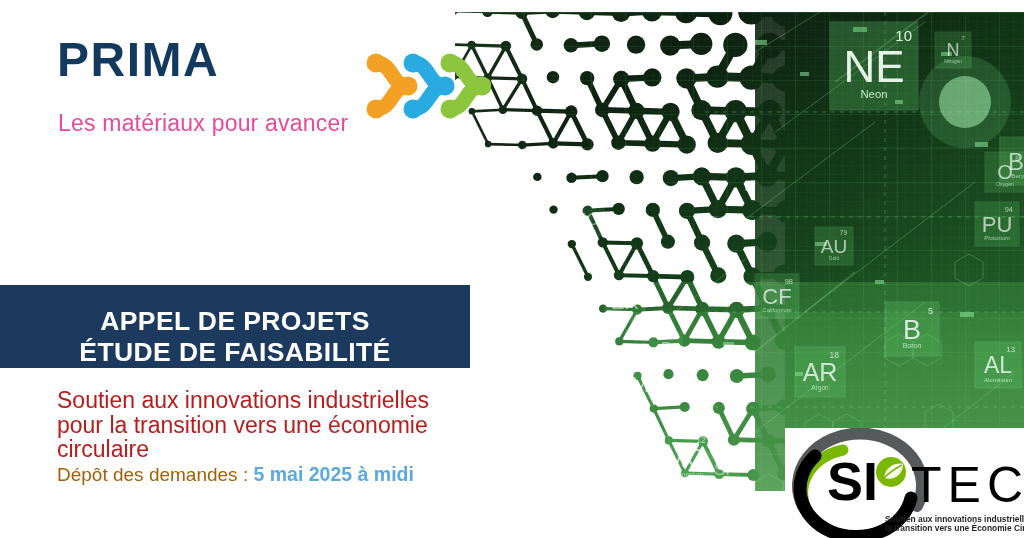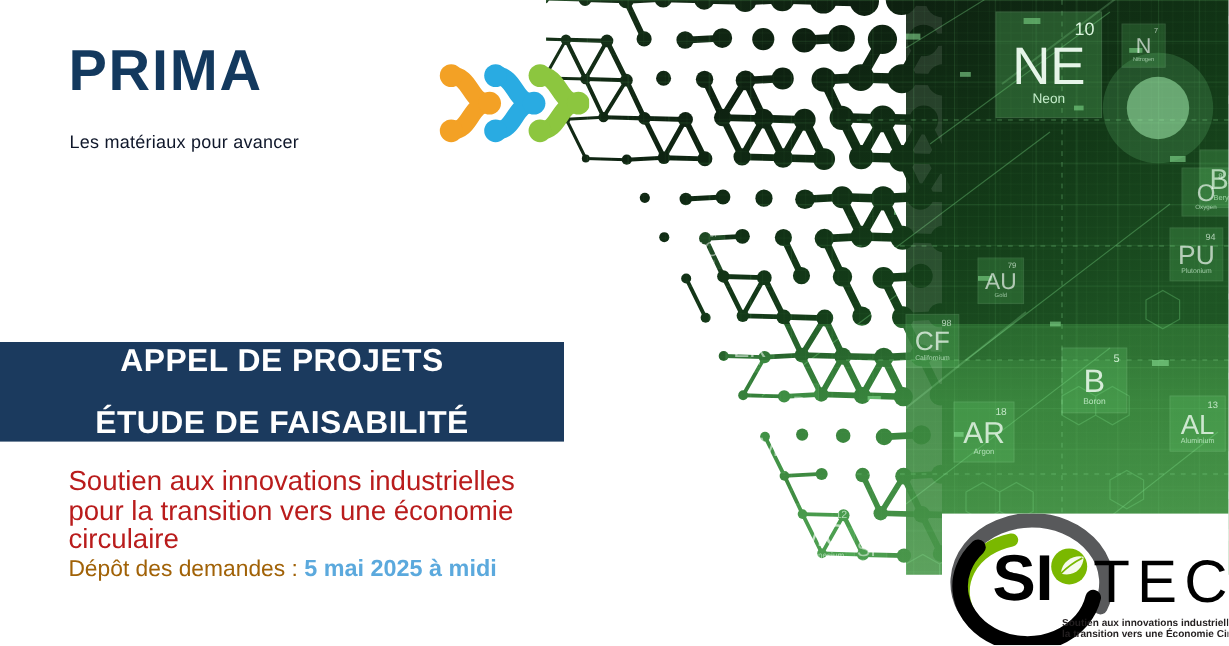--- a/index.html
+++ b/index.html
@@ -6,37 +6,37 @@
   html,body{margin:0;padding:0;}
   body{
     width:1024px;height:538px;overflow:hidden;position:relative;
     background:#ffffff;
     font-family:"Liberation Sans","DejaVu Sans",sans-serif;
     -webkit-font-smoothing:antialiased;
   }
   .poster{position:absolute;inset:0;width:1024px;height:538px;overflow:hidden;background:#fff;}
 
   
-  .art-wrap{position:absolute;left:455px;top:0;width:569px;height:479px;overflow:hidden;}
+  .art-wrap{position:absolute;left:455px;top:12px;width:569px;height:479px;overflow:hidden;}
   .art-svg{position:absolute;left:0;top:0;width:569px;height:538px;display:block;}
 
   
   .left-col{position:absolute;left:0;top:0;width:470px;height:538px;}
 
   
   .logo-block{position:absolute;left:57px;top:30px;width:380px;height:110px;}
   .logo-word{
     font-size:48px;line-height:1;font-weight:700;letter-spacing:1.5px;
     color:#13395e;font-family:"Liberation Sans","DejaVu Sans",sans-serif;
     position:absolute;left:0;top:6px;
   }
   .logo-mark{position:absolute;left:308px;top:20px;width:126px;height:72px;}
   .logo-tag{
     position:absolute;left:1px;top:80px;
-    font-size:15px;color:#0f172a;letter-spacing:.2px;font-weight:400;
+    font-size:23px;color:#ec4899;letter-spacing:.2px;font-weight:400;
   }
 
   
   .headline{position:absolute;left:54px;top:162px;width:400px;}
   .hl1{
     font-size:27px;line-height:30px;font-weight:700;color:#13395e;
     letter-spacing:.1px;
     font-family:"Liberation Sans Narrow","Liberation Sans","DejaVu Sans Condensed",sans-serif;
     transform:scaleX(.93);transform-origin:left center;white-space:nowrap;
   }
@@ -45,21 +45,21 @@
     font-size:21.5px;line-height:24.5px;font-weight:700;color:#29a9e0;
     letter-spacing:.1px;
     font-family:"Liberation Sans Narrow","Liberation Sans","DejaVu Sans Condensed",sans-serif;
     transform:scaleX(.93);transform-origin:left center;
   }
 
   
   .banner{
     position:absolute;left:0;top:285px;width:470px;height:83px;
     background:#1b3a5e;
-    display:flex;flex-direction:column;align-items:center;justify-content:space-between;
+    display:flex;flex-direction:column;align-items:center;justify-content:flex-end;
   }
   .banner-l1,.banner-l2{
     color:#ffffff;font-weight:700;font-size:26.5px;line-height:31px;
     letter-spacing:.4px;text-align:center;white-space:nowrap;
   }
 
   
   .body-copy{position:absolute;left:57px;top:388px;width:420px;}
   .bc-line{font-size:23px;line-height:24.5px;color:#b91c1c;font-weight:400;}
   .deadline{position:absolute;left:57px;top:463px;white-space:nowrap;}

